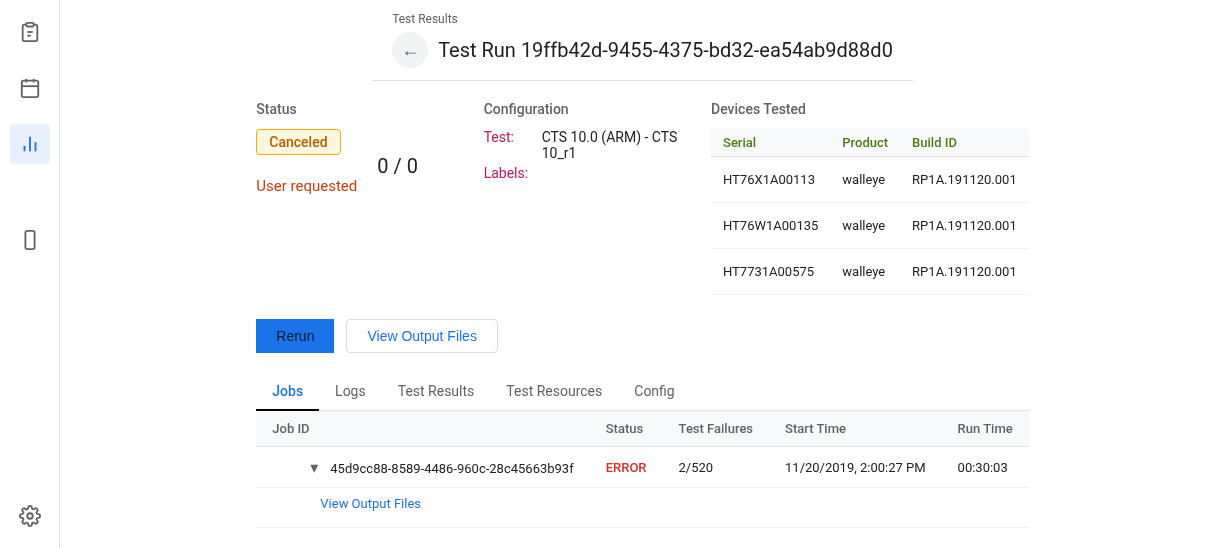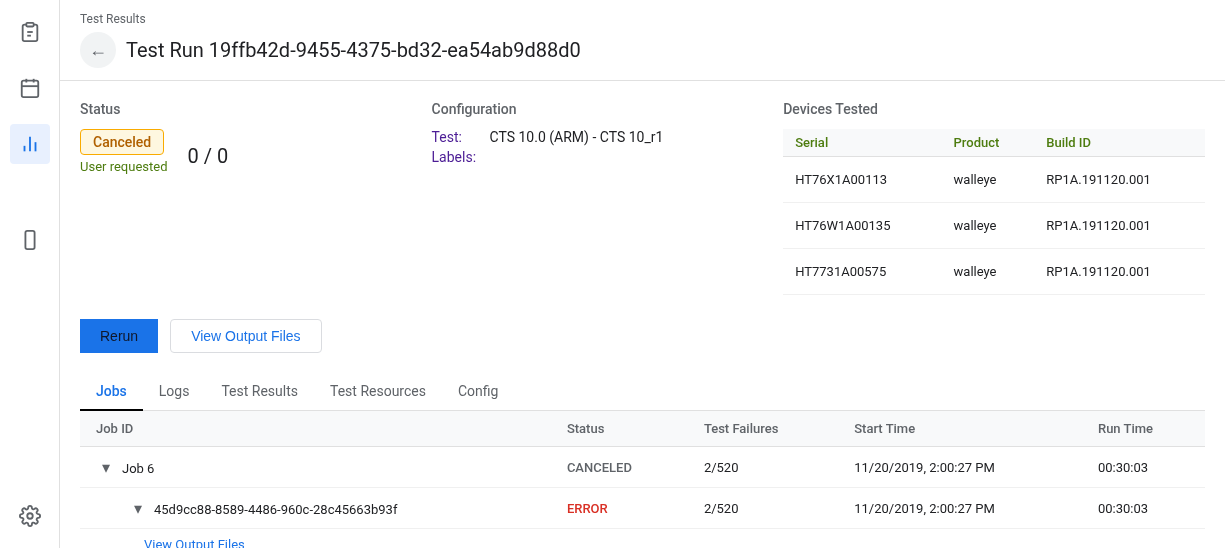--- a/index.html
+++ b/index.html
@@ -30,20 +30,21 @@
       color: #1a73e8;
       background: #e8f0fe;
     }
 
     
     .main {
       flex: 1;
       display: flex;
       flex-direction: column;
       overflow: hidden;
+      align-items: center;
     }
 
     
     .header {
       padding: 12px 20px;
       border-bottom: 1px solid #e0e0e0;
     }
     .breadcrumb {
       font-size: 12px;
       color: #5f6368;
@@ -99,38 +100,38 @@
       display: inline-block;
       background: #fef7e0;
       color: #b06000;
       border: 1px solid #f9ab00;
       border-radius: 4px;
       padding: 4px 12px;
       font-size: 14px;
       font-weight: 500;
     }
     .user-requested {
-      font-size: 13px;
-      color: #4d7c0f;
-      margin-top: 4px;
+      font-size: 15px;
+      color: #c2410c;
+      margin-top: 22px;
     }
     .progress-text {
       font-size: 20px;
       color: #202124;
       margin-top: 8px;
     }
     .config-row {
       display: flex;
       gap: 8px;
       font-size: 14px;
       color: #202124;
       margin-bottom: 4px;
     }
     .config-label {
-      color: #4c1d95;
+      color: #be185d;
       min-width: 50px;
     }
 
     
     .devices-block {
       flex: 1.2;
     }
     .devices-table {
       width: 100%;
       border-collapse: collapse;
@@ -376,27 +377,20 @@
       <thead>
         <tr>
           <th>Job ID</th>
           <th>Status</th>
           <th>Test Failures</th>
           <th>Start Time</th>
           <th>Run Time</th>
         </tr>
       </thead>
       <tbody id="jobs-tbody">
-      <tr>
-    <td style="padding-left:16px"><span class="expand-icon">▾</span>Job 6</td>
-    <td><span class="status-canceled">CANCELED</span></td>
-    <td>2/520</td>
-    <td>11/20/2019, 2:00:27 PM</td>
-    <td>00:30:03</td>
-  </tr>
           <tr class="indent-row">
     <td style="padding-left:48px"><span class="expand-icon">▾</span>45d9cc88-8589-4486-960c-28c45663b93f</td>
     <td><span class="status-error">ERROR</span></td>
     <td>2/520</td>
     <td>11/20/2019, 2:00:27 PM</td>
     <td>00:30:03</td>
   </tr>
           <tr>
       <td colspan="5" style="padding-top:4px;padding-bottom:8px;">
         <span class="view-output-link">View Output Files</span>

